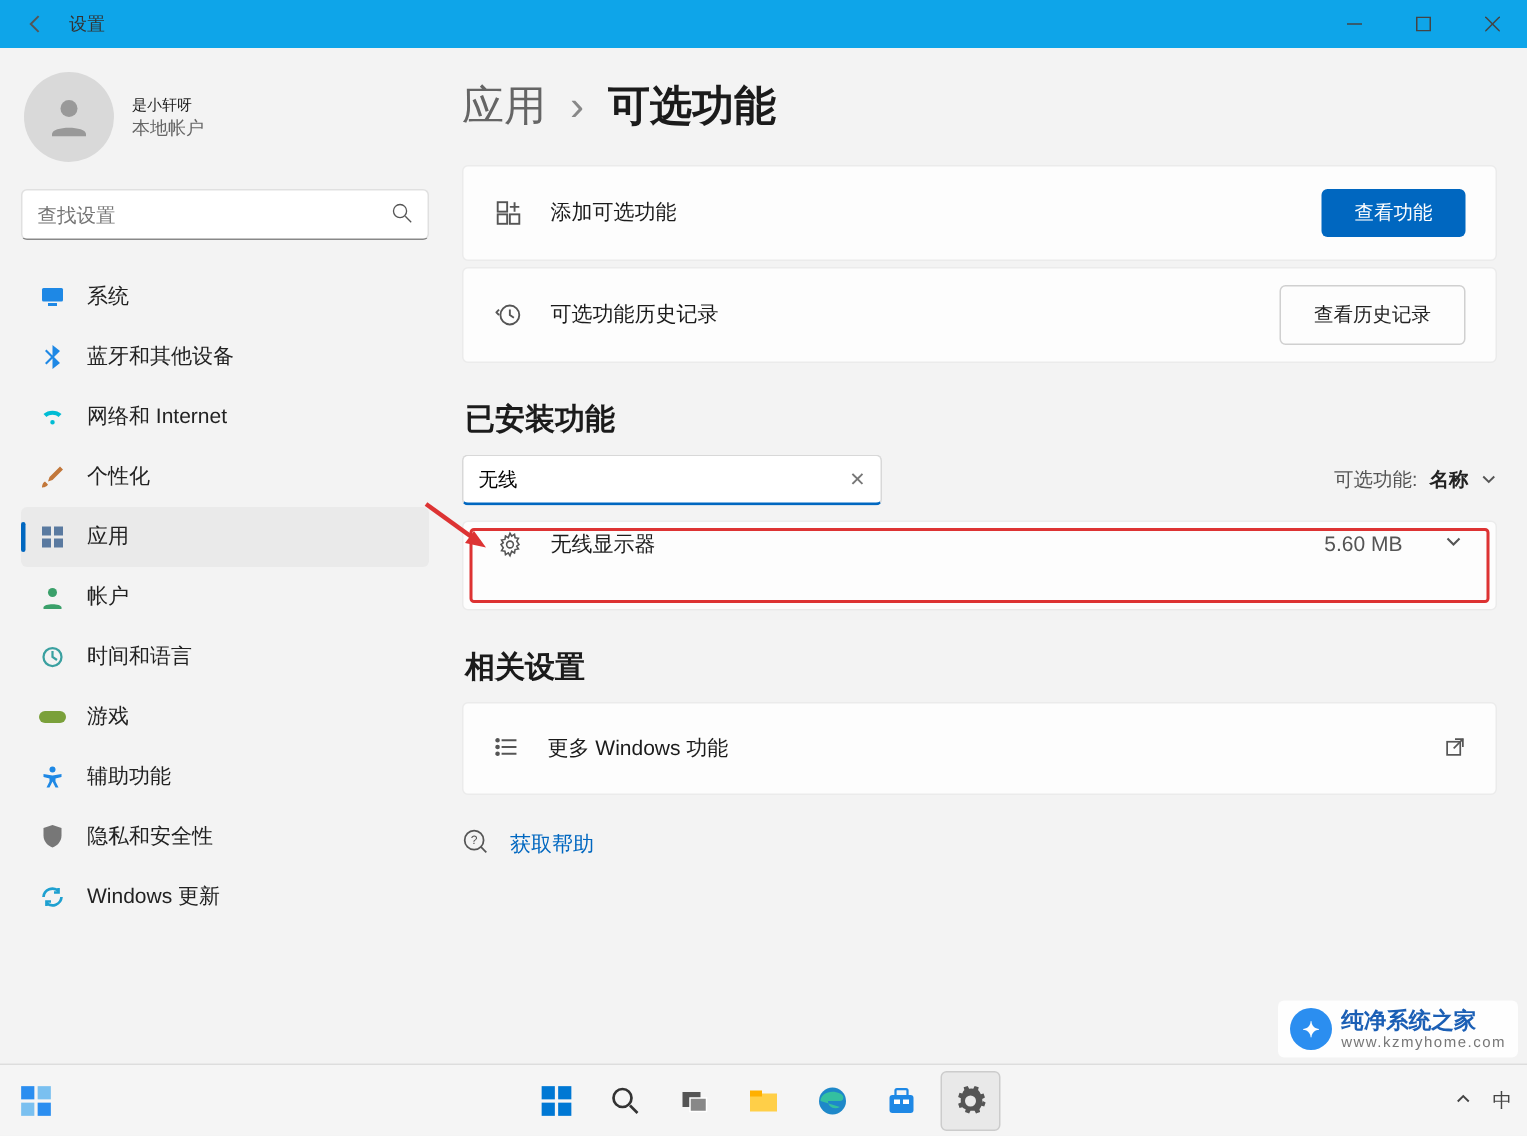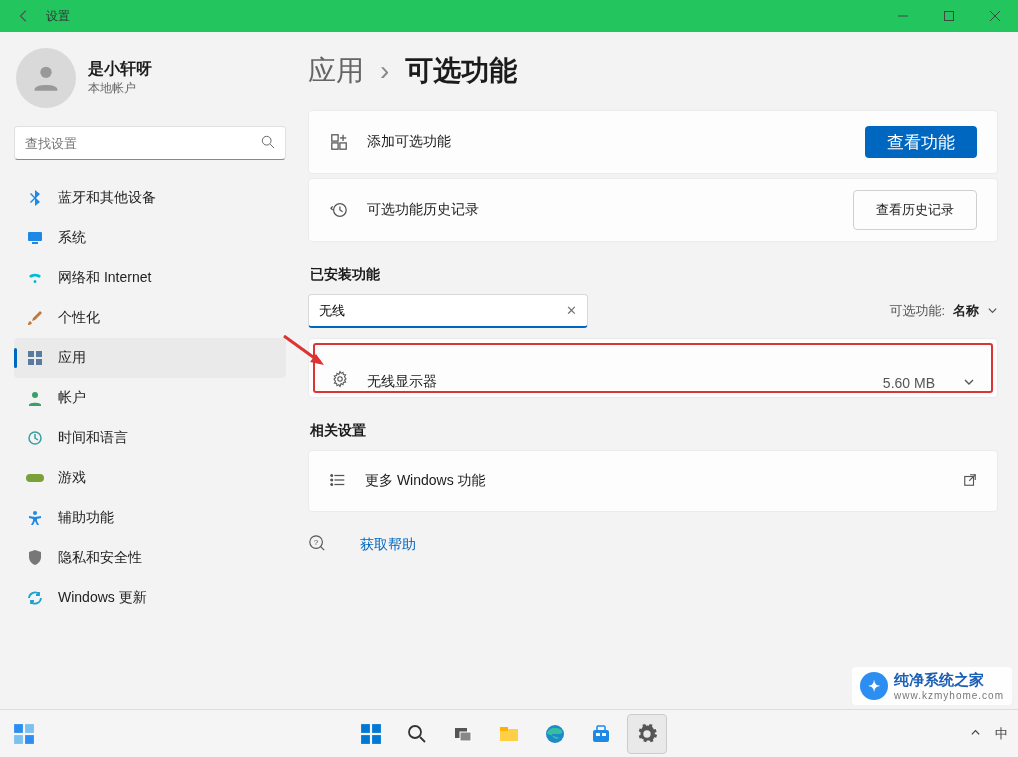--- a/index.html
+++ b/index.html
@@ -11,21 +11,21 @@
     width: 1018px;
     height: 757px;
     overflow: hidden;
     position: relative;
   }
   
   .titlebar {
     height: 32px;
     display: flex;
     align-items: center;
-    background: #22c55e;
+    background: #0ea5e9;
     padding-left: 12px;
   }
   .titlebar .back {
     width: 24px; height: 24px;
     display:flex;align-items:center;justify-content:center;
     margin-right: 10px;
     color:#555;
   }
   .titlebar .title { font-size: 12px; color:#333; }
   .winctrls { margin-left: auto; display:flex; }
@@ -39,21 +39,21 @@
   .sidebar {
     width: 300px;
     padding: 14px 14px 0 14px;
     flex-shrink:0;
   }
   .profile { display:flex; align-items:center; gap:12px; margin: 2px 0 18px 2px;}
   .avatar {
     width:60px;height:60px;border-radius:50%;
     background:#d9d9d9;display:flex;align-items:center;justify-content:center;color:#888;
   }
-  .profile .name { font-weight:700; font-size:16px; }
+  .profile .name { font-weight:400; font-size:10px; }
   .profile .sub { font-size:12px; color:#666; }
   .searchbox {
     display:flex;align-items:center;
     background:#fff;border:1px solid #e0e0e0;border-bottom:1px solid #888;
     border-radius:4px;height:34px;padding:0 10px;margin-bottom:18px;
   }
   .searchbox input {
     flex:1;border:none;outline:none;background:transparent;font-size:13px;
   }
   .searchbox .sicon{color:#555;}
@@ -82,57 +82,57 @@
   .breadcrumb .sep{color:#888;font-weight:400;}
   .card {
     background:#fdfdfd;border:1px solid #ebebeb;border-radius:4px;
     display:flex;align-items:center;padding:0 20px;height:64px;margin-bottom:4px;
     gap:18px;
   }
   .card .cicon{color:#555;width:20px;display:flex;justify-content:center;}
   .card .ctext{flex:1;}
   .btn-primary{
     background:#0067c0;color:#fff;border:none;border-radius:4px;
-    height:32px;padding:0 22px;font-size:17px;
+    height:32px;padding:0 22px;font-size:13px;
   }
   .btn-secondary{
     background:#fdfdfd;color:#222;border:1px solid #d0d0d0;border-radius:4px;
     height:40px;padding:0 22px;font-size:13px;
   }
-  .section-title{font-size:14px;font-weight:600;margin:24px 0 10px 2px;}
+  .section-title{font-size:20px;font-weight:600;margin:24px 0 10px 2px;}
   .filterrow{display:flex;align-items:center;gap:10px;}
   .filterbox{
     display:flex;align-items:center;background:#fff;border:1px solid #d8d8d8;
     border-bottom:2px solid #0067c0;border-radius:4px;height:34px;width:280px;padding:0 10px;
   }
   .filterbox input{flex:1;border:none;outline:none;font-size:13px;}
   .filterbox .clr{color:#777;font-size:13px;}
   .sortarea{margin-left:auto;display:flex;align-items:center;gap:8px;font-size:13px;color:#555;}
   .sortarea .sortval{color:#222;font-weight:bold;}
   .resultcard{
     background:#fdfdfd;border:1px solid #ebebeb;border-radius:4px;
     margin-top:10px;
     padding:4px;
   }
   .resultrow{
     border:2px solid #d33;
     border-radius:3px;
-    display:flex;align-items:flex-end;height:50px;padding:0 16px;gap:18px;
+    display:flex;align-items:flex-start;height:50px;padding:0 16px;gap:18px;
   }
   .resultrow .ricon{color:#555;}
   .resultrow .rname{flex:1;}
   .resultrow .rsize{color:#555;margin-right:10px;}
   .resultrow .rchev{color:#555;}
   .linkrow{
     background:#fdfdfd;border:1px solid #ebebeb;border-radius:4px;
     display:flex;align-items:center;padding:0 20px;height:62px;gap:18px;margin-top:6px;
   }
   .linkrow .ext{margin-left:auto;color:#555;}
   .helprow{display:flex;align-items:center;gap:14px;margin-top:22px;}
-  .helprow .htext{color:#0067c0;margin-left:20px;}
+  .helprow .htext{color:#0067c0;}
   .helprow .hicon{color:#555;}
   
   .arrow{
     position:absolute;
     left:280px;top:332px;
     pointer-events:none;
   }
   
   .taskbar{
     position:absolute;left:0;right:0;bottom:0;height:48px;
@@ -208,34 +208,34 @@
       <span class="sicon">
         <svg width="14" height="14" viewBox="0 0 16 16">
             <circle cx="6.5" cy="6.5" r="5" stroke="#555" fill="none"></circle>
             <line x1="10.5" y1="10.5" x2="15" y2="15" stroke="#555"></line>
           </svg>
       </span>
     </div>
     <ul class="nav" id="nav">
         <li>
           <span class="nicon" style="color: rgb(30, 136, 229);">
-            <svg width="14" height="16" viewBox="0 0 12 16" fill="currentColor">
-              <path d="M6 0l5 4-4 4 4 4-5 4V9L2 13l-1-1 4-4-4-4 1-1 4 4V0z"></path>
-            </svg>
-          </span>
-          <span>蓝牙和其他设备</span>
-        </li>
-        <li>
-          <span class="nicon" style="color: rgb(30, 136, 229);">
             <svg width="16" height="16" viewBox="0 0 16 16">
               <rect x="1" y="2" width="14" height="9" rx="1" fill="currentColor"></rect>
               <rect x="5" y="12" width="6" height="2" fill="currentColor"></rect>
             </svg>
           </span>
           <span>系统</span>
+        </li>
+        <li>
+          <span class="nicon" style="color: rgb(30, 136, 229);">
+            <svg width="14" height="16" viewBox="0 0 12 16" fill="currentColor">
+              <path d="M6 0l5 4-4 4 4 4-5 4V9L2 13l-1-1 4-4-4-4 1-1 4 4V0z"></path>
+            </svg>
+          </span>
+          <span>蓝牙和其他设备</span>
         </li>
         <li>
           <span class="nicon" style="color: rgb(0, 188, 212);">
             <svg width="16" height="14" viewBox="0 0 16 14" fill="currentColor">
               <path d="M8 12a1.5 1.5 0 100-3 1.5 1.5 0 000 3zM2 5c3-3 9-3 12 0l-2 2c-2-2-6-2-8 0z"></path>
             </svg>
           </span>
           <span>网络和 Internet</span>
         </li>
         <li>

